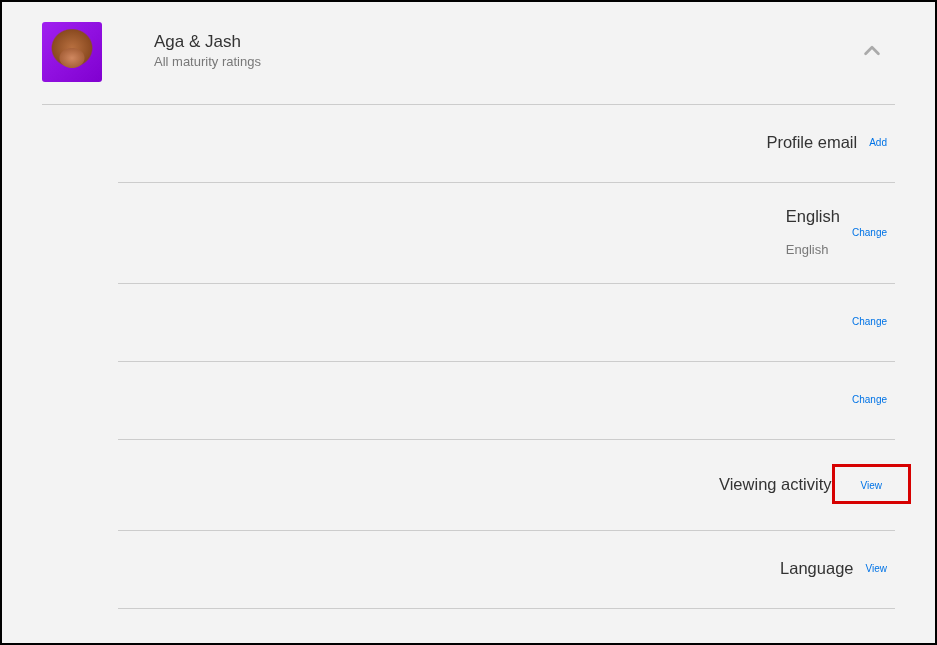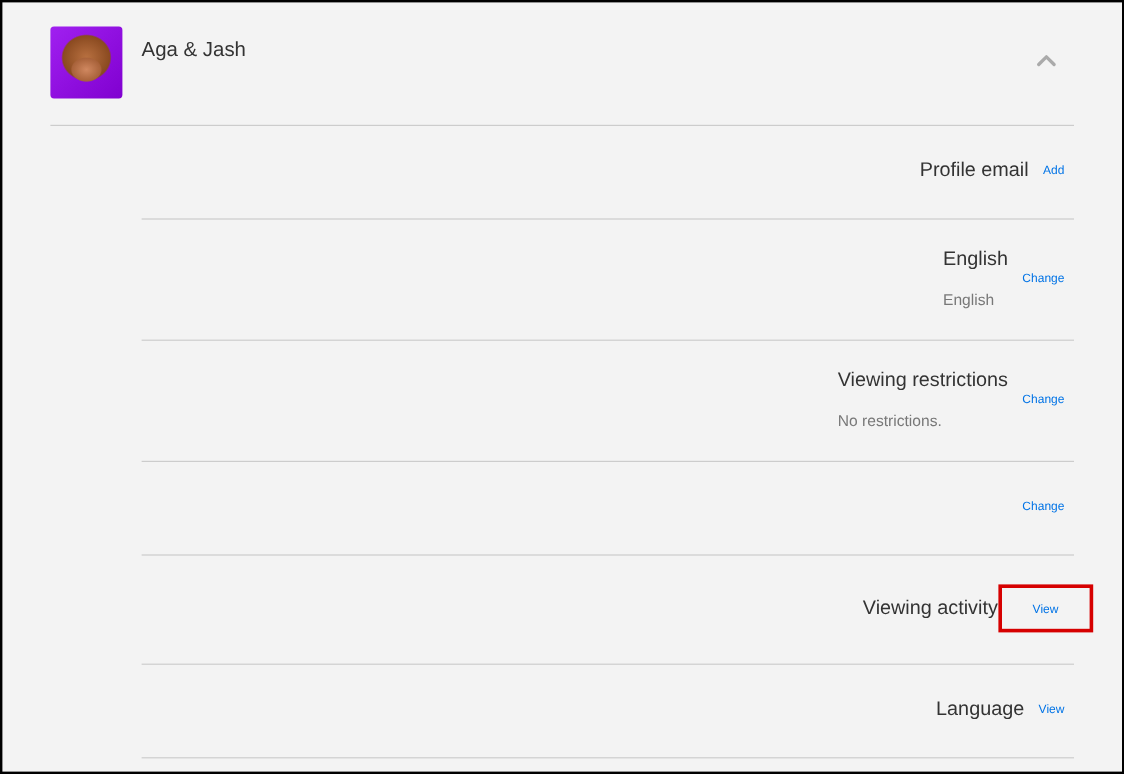--- a/index.html
+++ b/index.html
@@ -40,20 +40,21 @@
       width: 44px;
       height: 52px;
       background: radial-gradient(ellipse 20px 16px at 22px 30px, #d08860 0%, #a8623a 60%, transparent 65%),
                   radial-gradient(ellipse 28px 26px at 22px 20px, #b87040 0%, #8a4a20 70%, transparent 75%),
                   radial-gradient(circle 4px at 14px 18px, #2a1005 0%, transparent 60%),
                   radial-gradient(circle 4px at 30px 18px, #2a1005 0%, transparent 60%);
     }
     .profile-info {
       flex: 1;
       padding-top: 10px;
+      margin-left: 36px;
     }
     .profile-name {
       font-size: 17px;
       font-weight: 500;
       color: #333;
       margin-bottom: 2px;
     }
     .profile-subtitle {
       font-size: 13px;
       color: #787878;
@@ -111,20 +112,21 @@
       margin-right: 0;
     }
   </style>
 </head>
 <body>
 
 <div class="profile-header">
   <div class="avatar"></div>
   <div class="profile-info">
     <div class="profile-name">Aga &amp; Jash</div>
+    <div class="profile-subtitle">All maturity ratings</div>
   </div>
   <div class="chevron">
     <span>
       <svg viewBox="0 0 24 24" fill="none" stroke="currentColor" stroke-width="3" stroke-linecap="round" stroke-linejoin="round">
         <polyline points="5 15 12 8 19 15"></polyline>
       </svg>
     </span>
   </div>
 </div>
 
@@ -139,24 +141,20 @@
 
   <div class="setting-row">
     <div class="setting-left">
       <span class="setting-title">English</span>
       <span class="setting-value">English</span>
     </div>
     <a class="setting-action">Change</a>
   </div>
 
   <div class="setting-row">
-    <div class="setting-left">
-      <span class="setting-title">Viewing restrictions</span>
-      <span class="setting-value">No restrictions.</span>
-    </div>
     <a class="setting-action">Change</a>
   </div>
 
   <div class="setting-row">
     <a class="setting-action">Change</a>
   </div>
 
   <div class="setting-row">
     <div class="setting-left">
       <span class="setting-title">Viewing activity</span>

